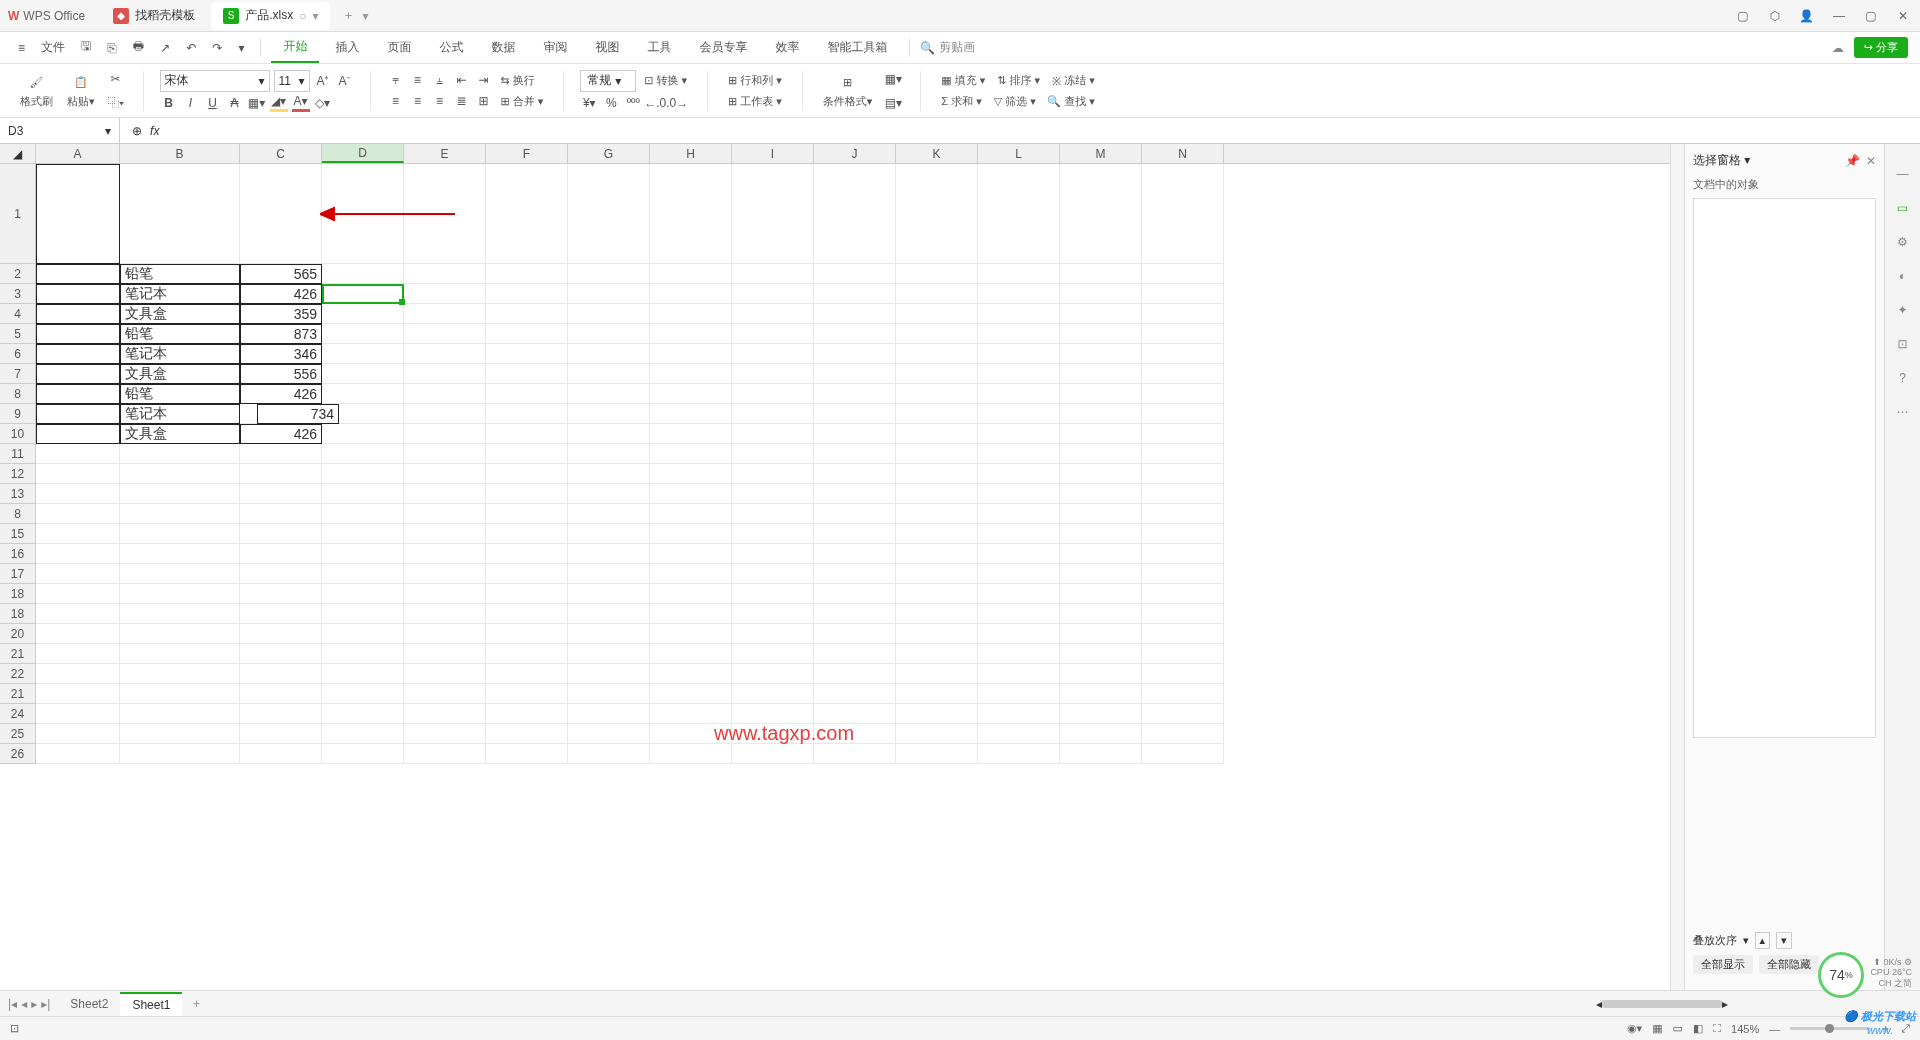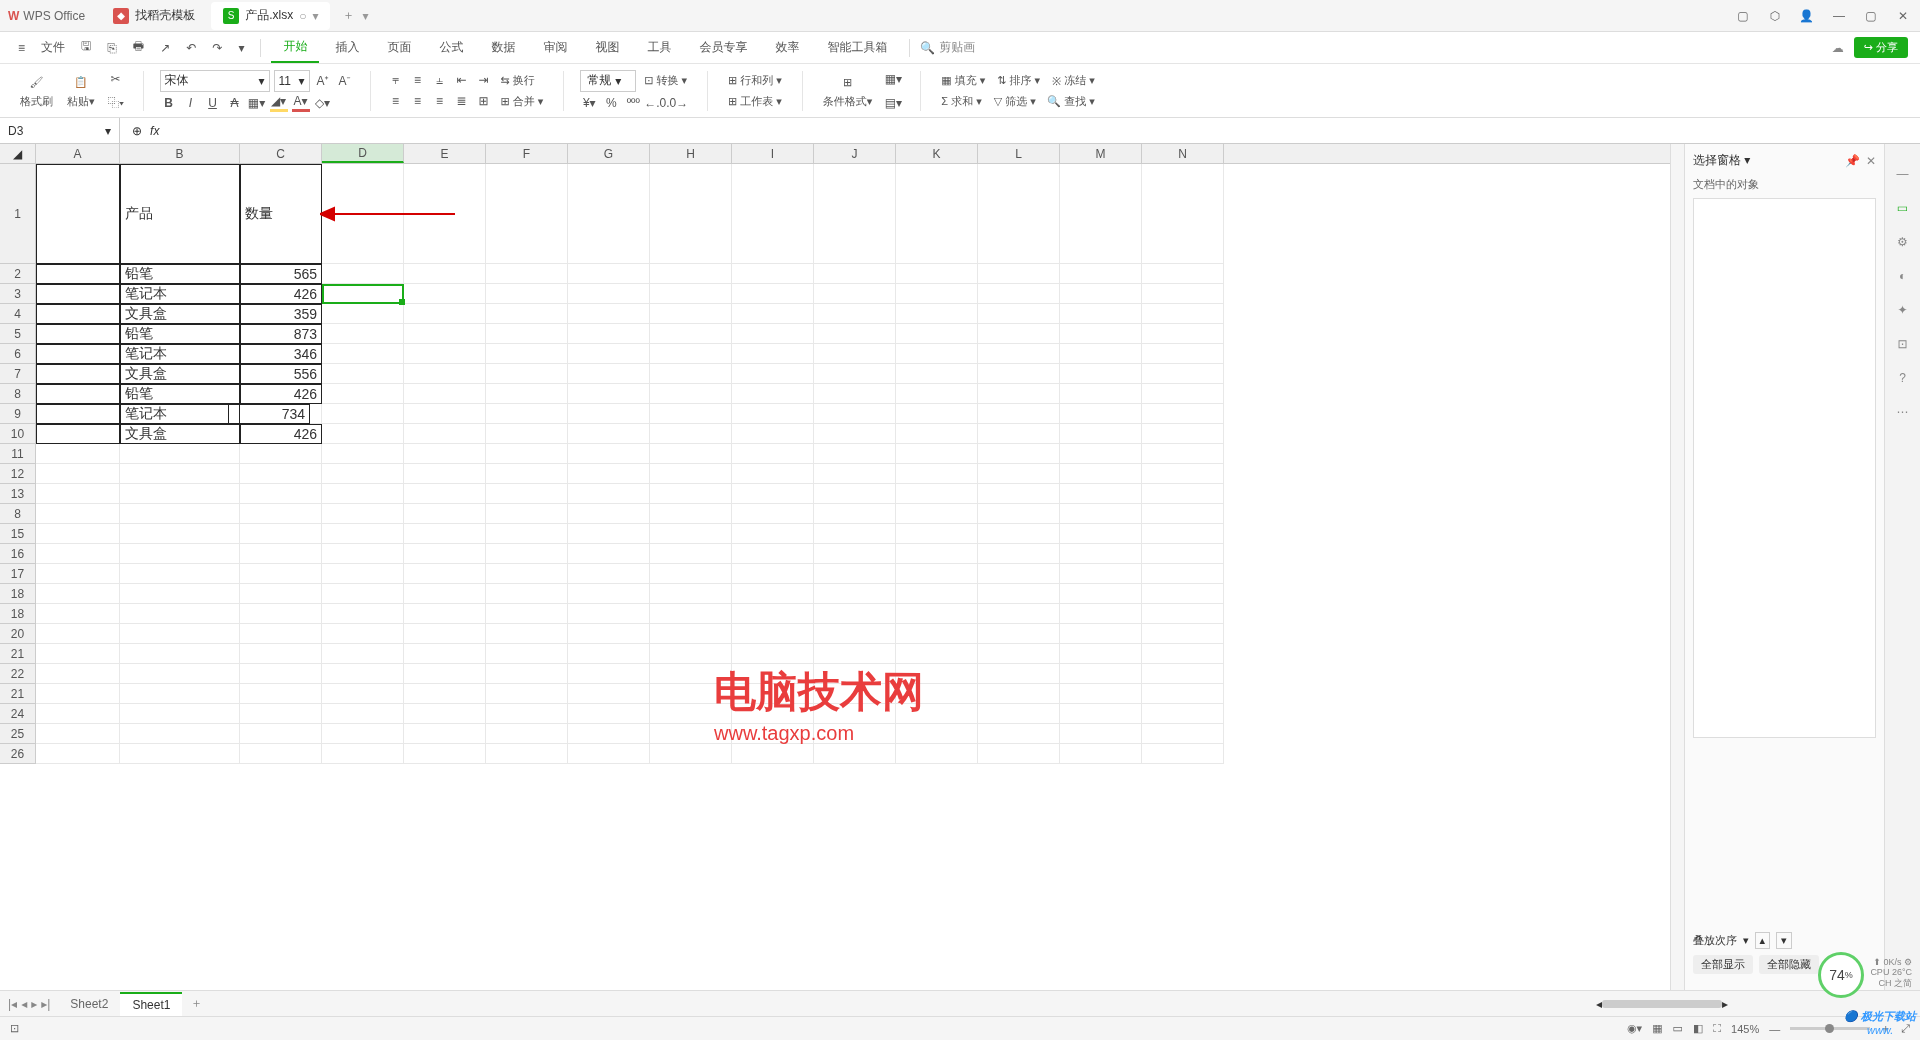--- a/index.html
+++ b/index.html
@@ -708,22 +708,20 @@
         <div class="cell" style="left: 450px; top: 580px; width: 82px; height: 20px;"></div>
         <div class="cell" style="left: 532px; top: 580px; width: 82px; height: 20px;"></div>
         <div class="cell" style="left: 614px; top: 580px; width: 82px; height: 20px;"></div>
         <div class="cell" style="left: 696px; top: 580px; width: 82px; height: 20px;"></div>
         <div class="cell" style="left: 778px; top: 580px; width: 82px; height: 20px;"></div>
         <div class="cell" style="left: 860px; top: 580px; width: 82px; height: 20px;"></div>
         <div class="cell" style="left: 942px; top: 580px; width: 82px; height: 20px;"></div>
         <div class="cell" style="left: 1024px; top: 580px; width: 82px; height: 20px;"></div>
         <div class="cell" style="left: 1106px; top: 580px; width: 82px; height: 20px;"></div>
         <div class="cell bordered" style="left: 0px; top: 0px; width: 84px; height: 100px;"></div>
-        <div class="cell bordered" style="left: 84px; top: 0px; width: 120px; height: 100px;">产品</div>
-        <div class="cell bordered" style="left: 204px; top: 0px; width: 82px; height: 100px;">数量</div>
         <div class="cell bordered" style="left: 0px; top: 100px; width: 84px; height: 20px;"></div>
         <div class="cell bordered" style="left: 84px; top: 100px; width: 120px; height: 20px;">铅笔</div>
         <div class="cell bordered right" style="left: 204px; top: 100px; width: 82px; height: 20px;">565</div>
         <div class="cell bordered" style="left: 0px; top: 120px; width: 84px; height: 20px;"></div>
         <div class="cell bordered" style="left: 84px; top: 120px; width: 120px; height: 20px;">笔记本</div>
         <div class="cell bordered right" style="left: 204px; top: 120px; width: 82px; height: 20px;">426</div>
         <div class="cell bordered" style="left: 0px; top: 140px; width: 84px; height: 20px;"></div>
         <div class="cell bordered" style="left: 84px; top: 140px; width: 120px; height: 20px;">文具盒</div>
         <div class="cell bordered right" style="left: 204px; top: 140px; width: 82px; height: 20px;">359</div>
         <div class="cell bordered" style="left: 0px; top: 160px; width: 84px; height: 20px;"></div>
@@ -733,33 +731,32 @@
         <div class="cell bordered" style="left: 84px; top: 180px; width: 120px; height: 20px;">笔记本</div>
         <div class="cell bordered right" style="left: 204px; top: 180px; width: 82px; height: 20px;">346</div>
         <div class="cell bordered" style="left: 0px; top: 200px; width: 84px; height: 20px;"></div>
         <div class="cell bordered" style="left: 84px; top: 200px; width: 120px; height: 20px;">文具盒</div>
         <div class="cell bordered right" style="left: 204px; top: 200px; width: 82px; height: 20px;">556</div>
         <div class="cell bordered" style="left: 0px; top: 220px; width: 84px; height: 20px;"></div>
         <div class="cell bordered" style="left: 84px; top: 220px; width: 120px; height: 20px;">铅笔</div>
         <div class="cell bordered right" style="left: 204px; top: 220px; width: 82px; height: 20px;">426</div>
         <div class="cell bordered" style="left: 0px; top: 240px; width: 84px; height: 20px;"></div>
         <div class="cell bordered" style="left: 84px; top: 240px; width: 120px; height: 20px;">笔记本</div>
-        <div class="cell bordered right" style="left: 192px; top: 240px; width: 82px; height: 20px;">734</div>
+        <div class="cell bordered right" style="left: 221px; top: 240px; width: 82px; height: 20px;">734</div>
         <div class="cell bordered" style="left: 0px; top: 260px; width: 84px; height: 20px;"></div>
         <div class="cell bordered" style="left: 84px; top: 260px; width: 120px; height: 20px;">文具盒</div>
         <div class="cell bordered right" style="left: 204px; top: 260px; width: 82px; height: 20px;">426</div>
         <div class="selection" style="left: 286px; top: 120px; width: 82px; height: 20px;"></div>
       </div>
     <div class="scrollbar-v"></div>
     <svg class="arrow-ann" style="left:320px;top:60px;width:140px;height:20px;">
       <line x1="135" y1="10" x2="8" y2="10" class="arrow-line"></line>
       <polygon points="0,10 14,4 14,16" class="arrow-line"></polygon>
     </svg>
 
-    <div class="watermark1" style="left:714px;top:520px;">电脑技术网</div>
     <div class="watermark1-sub" style="left:714px;top:578px;">www.tagxp.com</div>
   </div>
 
   <div class="right-pane">
     <div class="right-pane-header">
       <span class="right-pane-title"><span>选择窗格</span> ▾</span>
       <div class="right-pane-close">
         <span>📌</span>
         <span>✕</span>
       </div>

